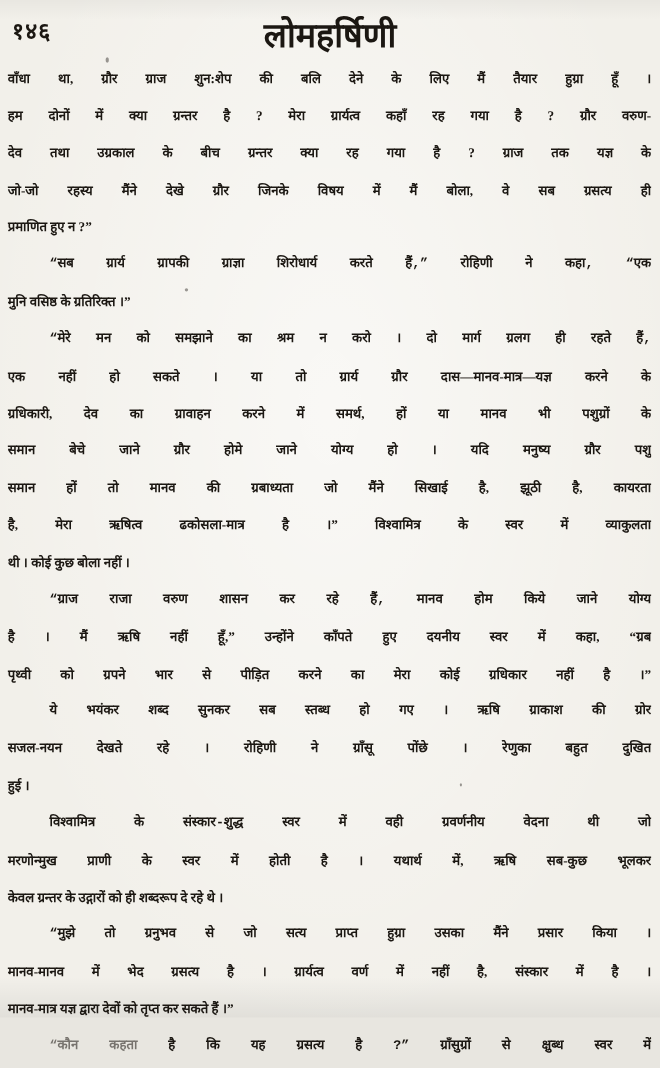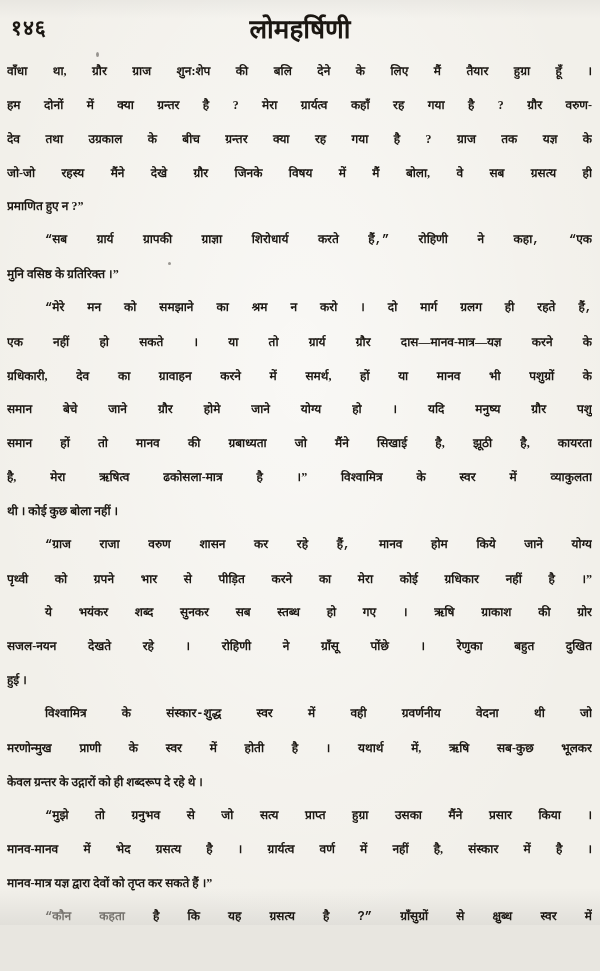--- a/index.html
+++ b/index.html
@@ -32,21 +32,21 @@
   .page-number {
     position: absolute;
     left: 11px;
     top: 3px;
     font-size: 21px;
     font-weight: 700;
     letter-spacing: 1px;
   }
   .book-title {
     text-align: center;
-    font-size: 26px;
+    font-size: 31px;
     font-weight: 700;
   }
   .text-block {
     position: absolute;
     top: 55px;
     left: 7px;
     right: 8px;
   }
   .line {
     height: 33.85px;
@@ -92,20 +92,21 @@
       <div class="line indent">“सब ग्रार्य ग्रापकी ग्राज्ञा शिरोधार्य करते हैं,” रोहिणी ने कहा, “एक</div>
       <div class="line last">मुनि वसिष्ठ के ग्रतिरिक्त ।”</div>
       <div class="line indent">“मेरे मन को समझाने का श्रम न करो । दो मार्ग ग्रलग ही रहते हैं,</div>
       <div class="line">एक नहीं हो सकते । या तो ग्रार्य ग्रौर दास—मानव-मात्र—यज्ञ करने के</div>
       <div class="line">ग्रधिकारी, देव का ग्रावाहन करने में समर्थ, हों या मानव भी पशुग्रों के</div>
       <div class="line">समान बेचे जाने ग्रौर होमे जाने योग्य हो । यदि मनुष्य ग्रौर पशु</div>
       <div class="line">समान हों तो मानव की ग्रबाध्यता जो मैंने सिखाई है, झूठी है, कायरता</div>
       <div class="line">है, मेरा ऋषित्व ढकोसला-मात्र है ।” विश्वामित्र के स्वर में व्याकुलता</div>
       <div class="line last">थी । कोई कुछ बोला नहीं ।</div>
       <div class="line indent">“ग्राज राजा वरुण शासन कर रहे हैं, मानव होम किये जाने योग्य</div>
+      <div class="line">है । मैं ऋषि नहीं हूँ,” उन्होंने काँपते हुए दयनीय स्वर में कहा, “ग्रब</div>
       <div class="line">पृथ्वी को ग्रपने भार से पीड़ित करने का मेरा कोई ग्रधिकार नहीं है ।”</div>
       <div class="line indent">ये भयंकर शब्द सुनकर सब स्तब्ध हो गए । ऋषि ग्राकाश की ग्रोर</div>
       <div class="line">सजल-नयन देखते रहे ।  रोहिणी ने ग्राँसू पोंछे । रेणुका बहुत दुखित</div>
       <div class="line last">हुई ।</div>
       <div class="line indent">विश्वामित्र के संस्कार-शुद्ध स्वर में वही ग्रवर्णनीय वेदना थी जो</div>
       <div class="line">मरणोन्मुख प्राणी के स्वर में होती है । यथार्थ में, ऋषि सब-कुछ भूलकर</div>
       <div class="line last">केवल ग्रन्तर के उद्गारों को ही शब्दरूप दे रहे थे ।</div>
       <div class="line indent">“मुझे तो ग्रनुभव से जो सत्य प्राप्त हुग्रा उसका मैंने प्रसार किया ।</div>
       <div class="line">मानव-मानव में भेद ग्रसत्य है । ग्रार्यत्व वर्ण में  नहीं है, संस्कार में है ।</div>
       <div class="line last">मानव-मात्र यज्ञ द्वारा देवों को तृप्त कर सकते हैं ।”</div>

